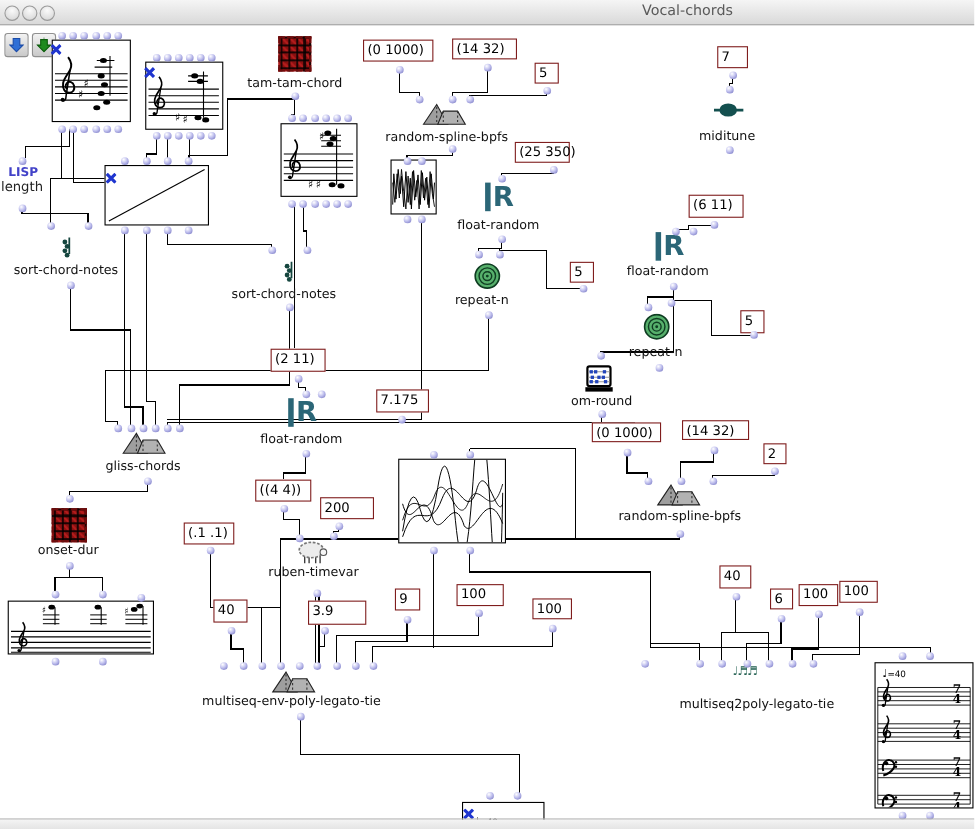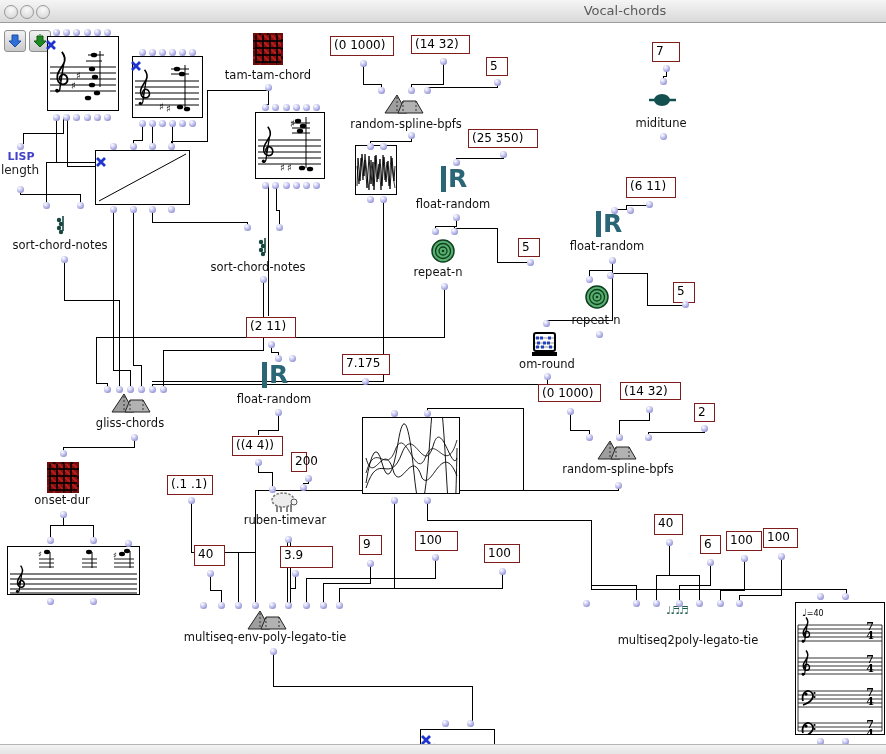--- a/index.html
+++ b/index.html
@@ -356,31 +356,31 @@
   </div>
 
   <div class="scorebox" style="left:420px;top:729px;width:75px;height:25px">
     <div class="tempo" style="left:10px;top:12px"><span class="tn">♩</span><span>=40</span></div>
   </div>
 
   <div class="vbox" style="left:330px;top:36px;width:64px;height:20px">(0 1000)</div>
   <div class="vbox" style="left:411px;top:35px;width:59px;height:19px">(14 32)</div>
   <div class="vbox" style="left:486px;top:57px;width:22px;height:19px">5</div>
   <div class="vbox" style="left:652px;top:42px;width:28px;height:20px">7</div>
-  <div class="vbox" style="left:468px;top:129px;width:70px;height:19px">(25 350)</div>
+  <div class="vbox" style="left:468px;top:129px;width:50px;height:19px">(25 350)</div>
   <div class="vbox" style="left:626px;top:177px;width:50px;height:21px">(6 11)</div>
   <div class="vbox" style="left:518px;top:238px;width:22px;height:19px">5</div>
   <div class="vbox" style="left:673px;top:282px;width:22px;height:21px">5</div>
   <div class="vbox" style="left:246px;top:317px;width:50px;height:21px">(2 11)</div>
   <div class="vbox" style="left:342px;top:354px;width:48px;height:21px">7.175</div>
   <div class="vbox" style="left:538px;top:384px;width:63px;height:18px">(0 1000)</div>
   <div class="vbox" style="left:620px;top:382px;width:61px;height:18px">(14 32)</div>
   <div class="vbox" style="left:694px;top:403px;width:21px;height:19px">2</div>
   <div class="vbox" style="left:232px;top:436px;width:51px;height:20px">((4 4))</div>
-  <div class="vbox" style="left:291px;top:452px;width:16px;height:20px">200</div>
+  <div class="vbox" style="left:291px;top:452px;width:49px;height:20px">200</div>
   <div class="vbox" style="left:167px;top:475px;width:46px;height:20px">(.1 .1)</div>
   <div class="vbox" style="left:194px;top:545px;width:31px;height:21px">40</div>
   <div class="vbox" style="left:280px;top:546px;width:53px;height:22px">3.9</div>
   <div class="vbox" style="left:359px;top:535px;width:23px;height:20px">9</div>
   <div class="vbox" style="left:415px;top:531px;width:43px;height:20px">100</div>
   <div class="vbox" style="left:484px;top:544px;width:36px;height:19px">100</div>
   <div class="vbox" style="left:654px;top:514px;width:29px;height:21px">40</div>
   <div class="vbox" style="left:700px;top:535px;width:21px;height:19px">6</div>
   <div class="vbox" style="left:726px;top:531px;width:36px;height:20px">100</div>
   <div class="vbox" style="left:763px;top:528px;width:35px;height:20px">100</div>

